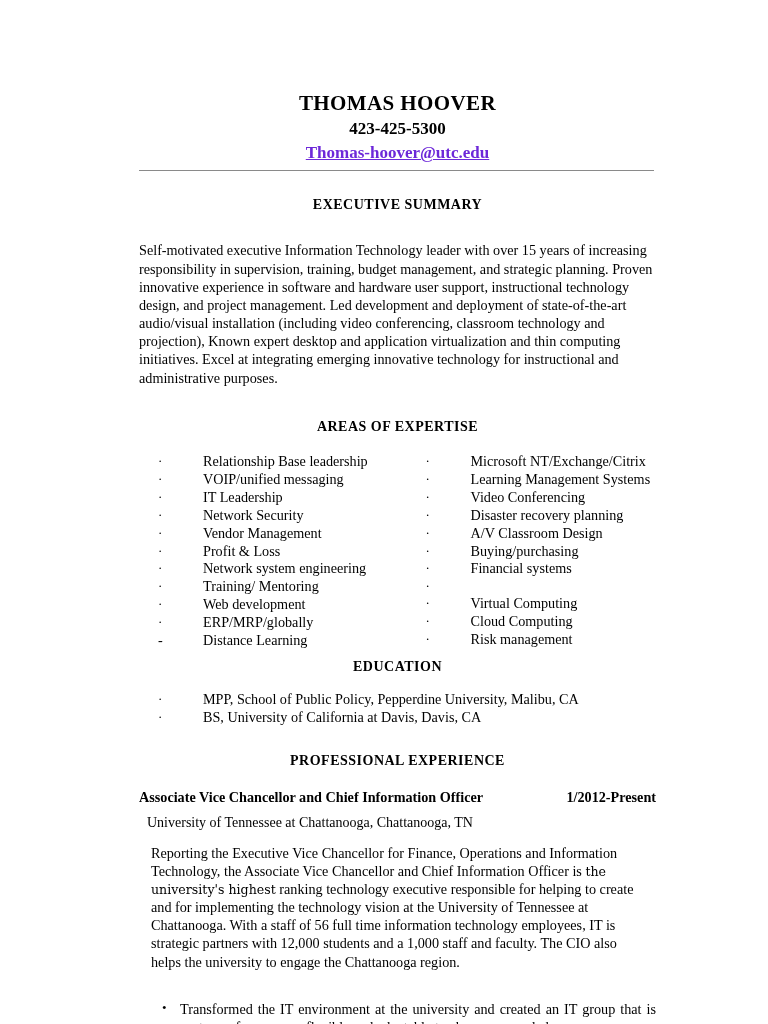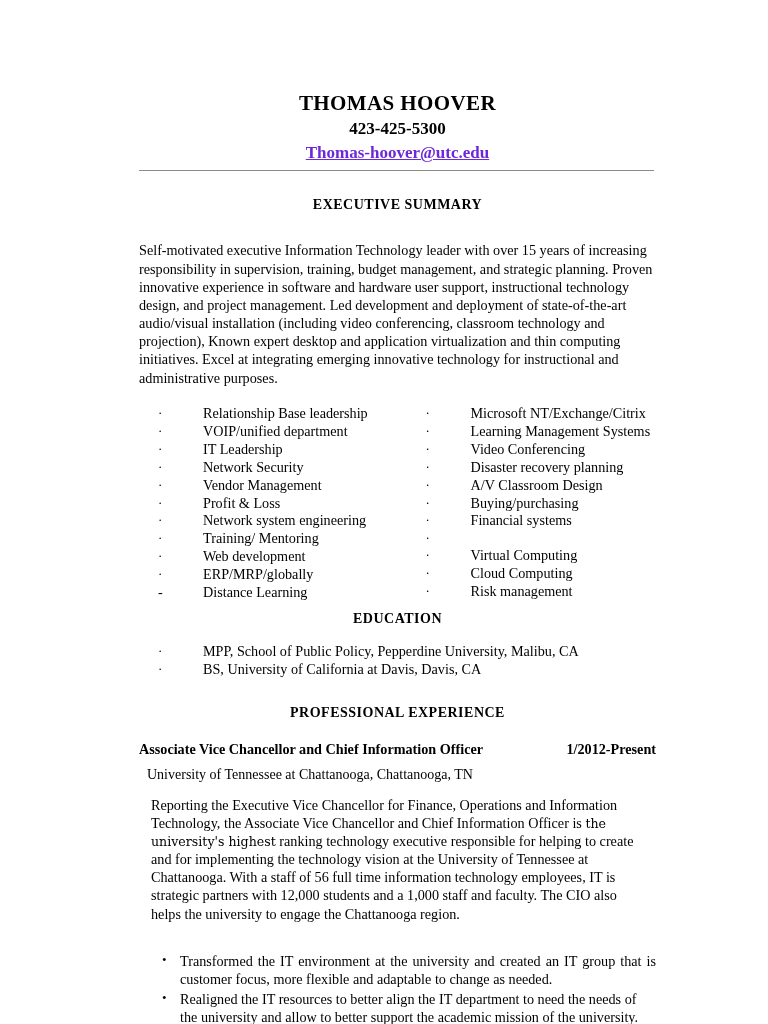--- a/index.html
+++ b/index.html
@@ -189,31 +189,32 @@
     <div class="email-line">
       <a class="email" href="#">Thomas-hoover@utc.edu</a>
     </div>
 
     <div class="rule"></div>
 
     <div class="section-title sec-exec">EXECUTIVE SUMMARY</div>
 
     <p class="summary">Self-motivated executive Information Technology leader with over 15 years of increasing responsibility in supervision, training, budget management, and strategic planning. Proven innovative experience in software and hardware user support, instructional technology design, and project management.  Led development and deployment of state-of-the-art audio/visual installation (including video conferencing, classroom technology and projection), Known expert desktop and application virtualization and thin computing initiatives.  Excel at integrating emerging innovative technology for instructional and administrative purposes.</p>
 
+    <div class="section-title sec-areas">AREAS OF EXPERTISE</div>
 
     <div class="expertise">
 
       <div class="col col-left">
         <div class="xrow">
           <span class="marker">·</span>
           <span class="xtext">Relationship Base leadership</span>
         </div>
         <div class="xrow">
           <span class="marker">·</span>
-          <span class="xtext">VOIP/unified department</span>
+          <span class="xtext">VOIP/unified messaging</span>
         </div>
         <div class="xrow">
           <span class="marker">·</span>
           <span class="xtext">IT Leadership</span>
         </div>
         <div class="xrow">
           <span class="marker">·</span>
           <span class="xtext">Network Security</span>
         </div>
         <div class="xrow">

